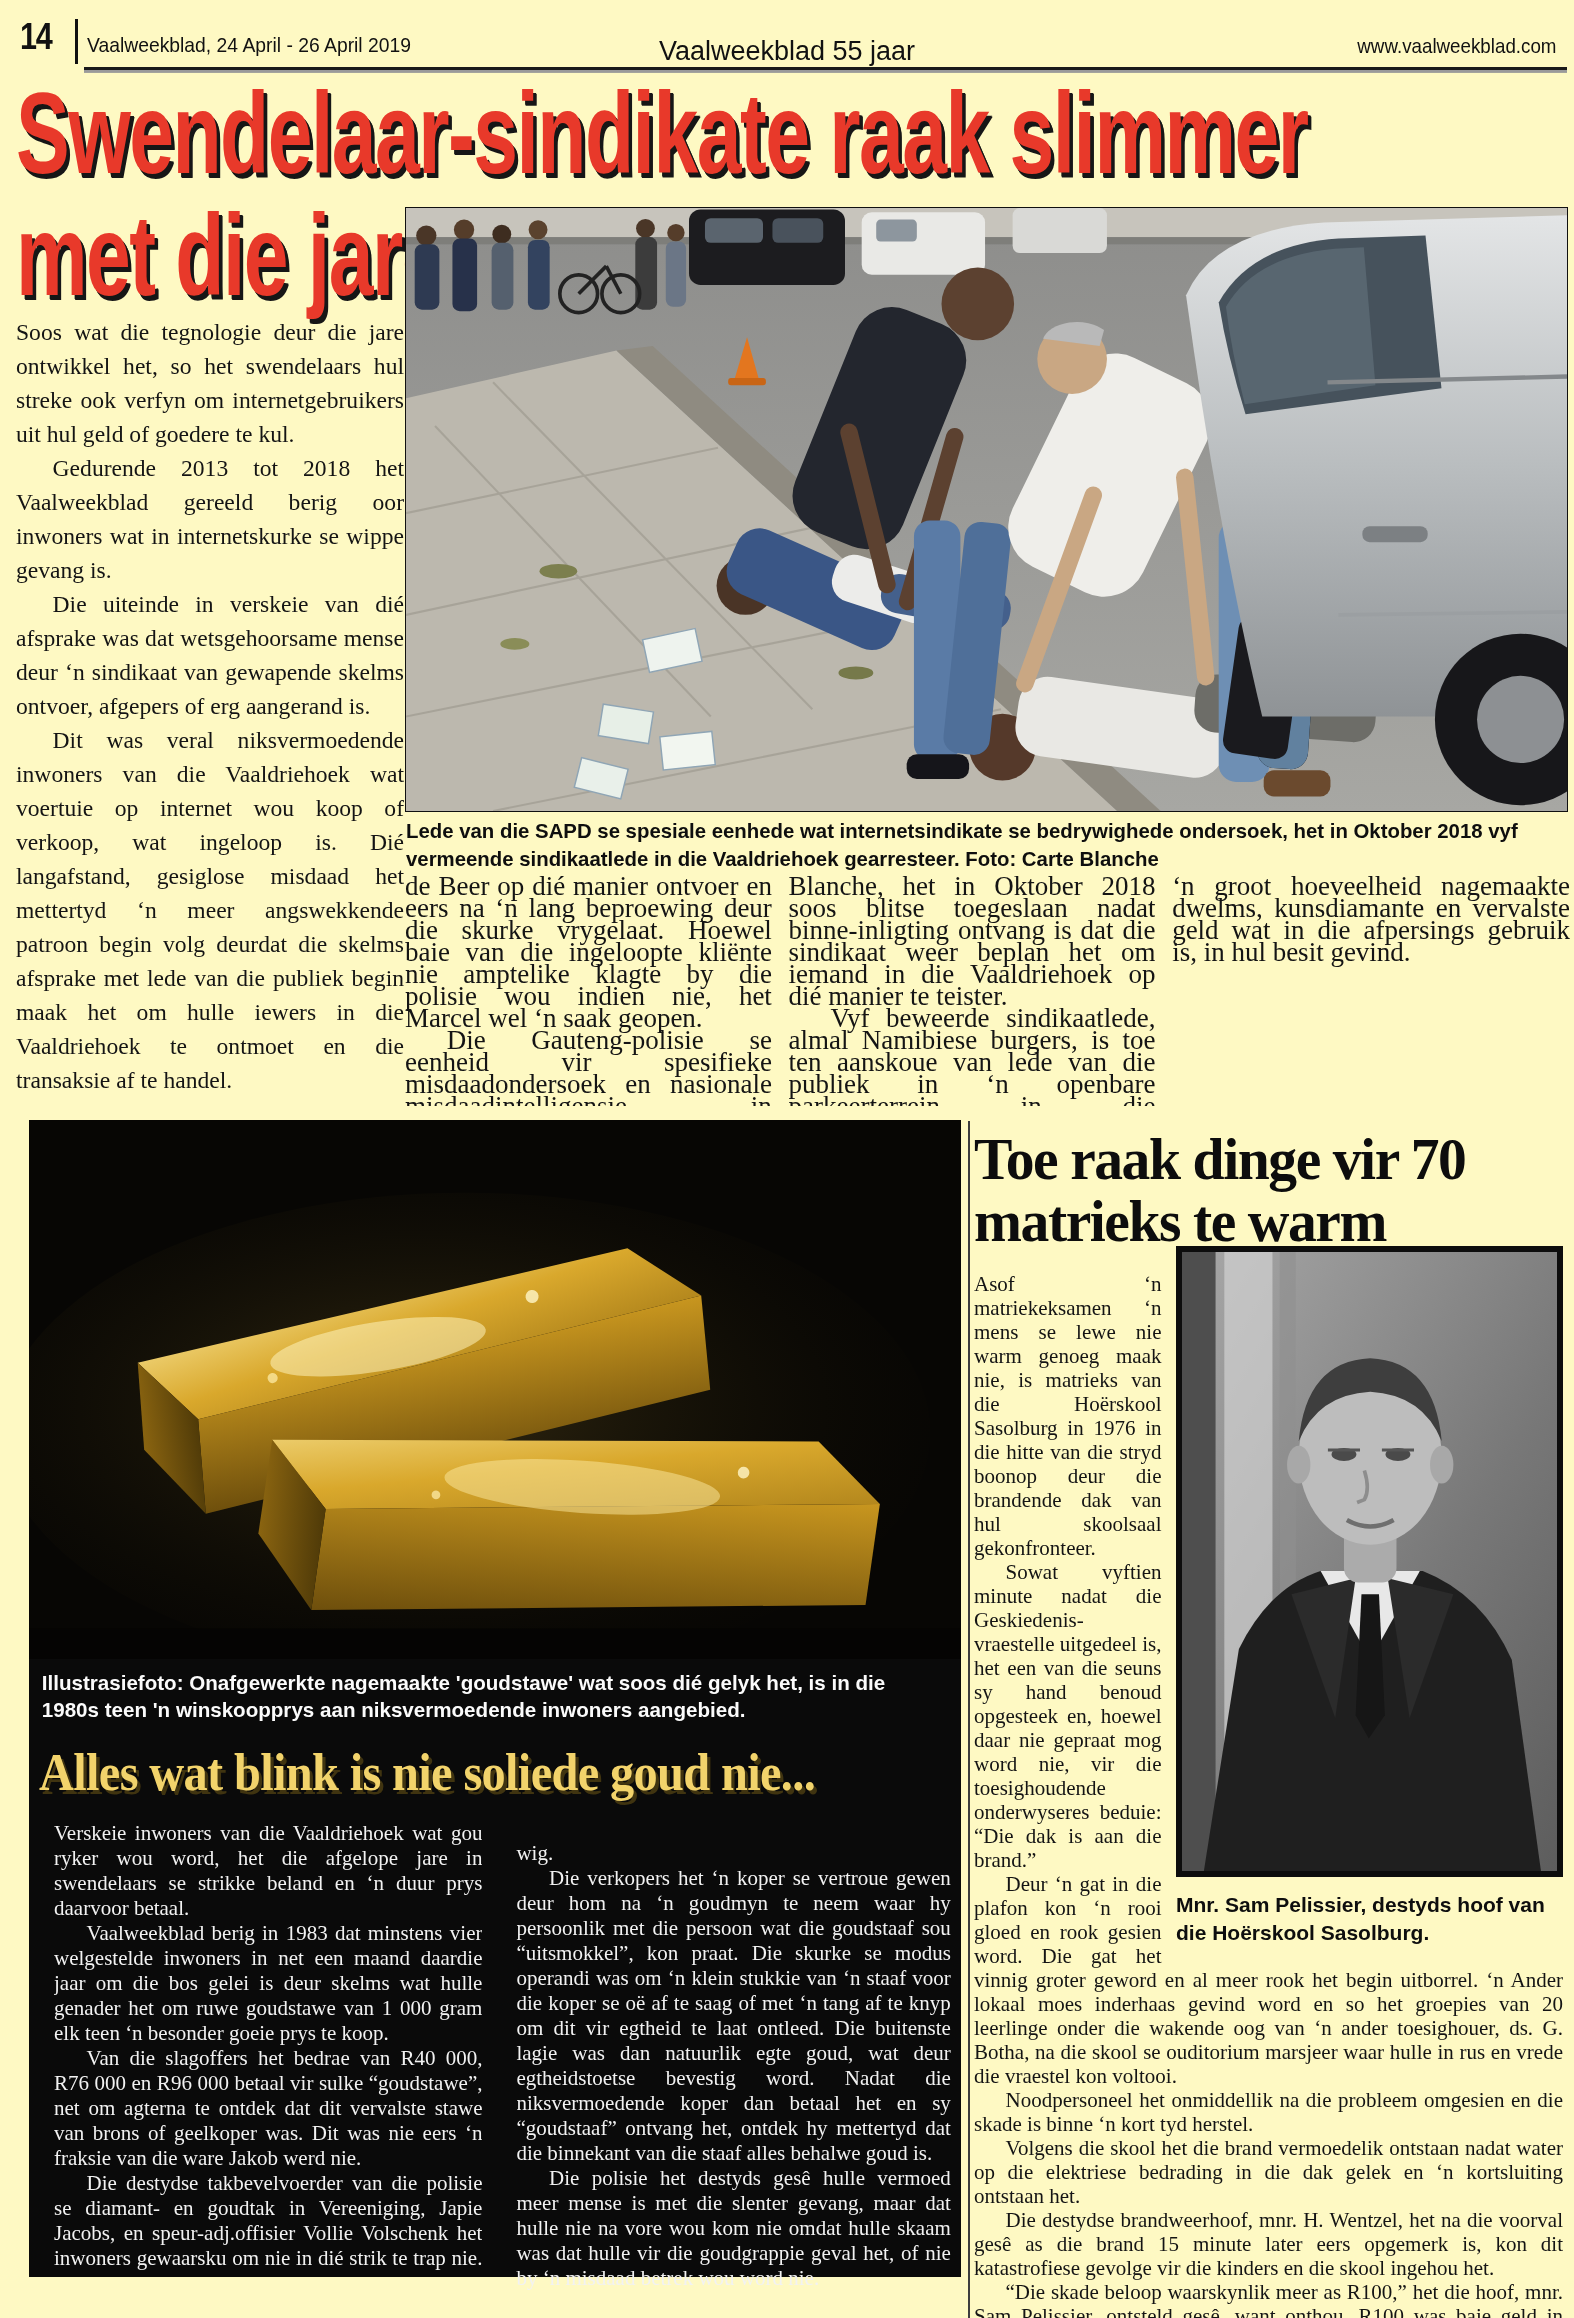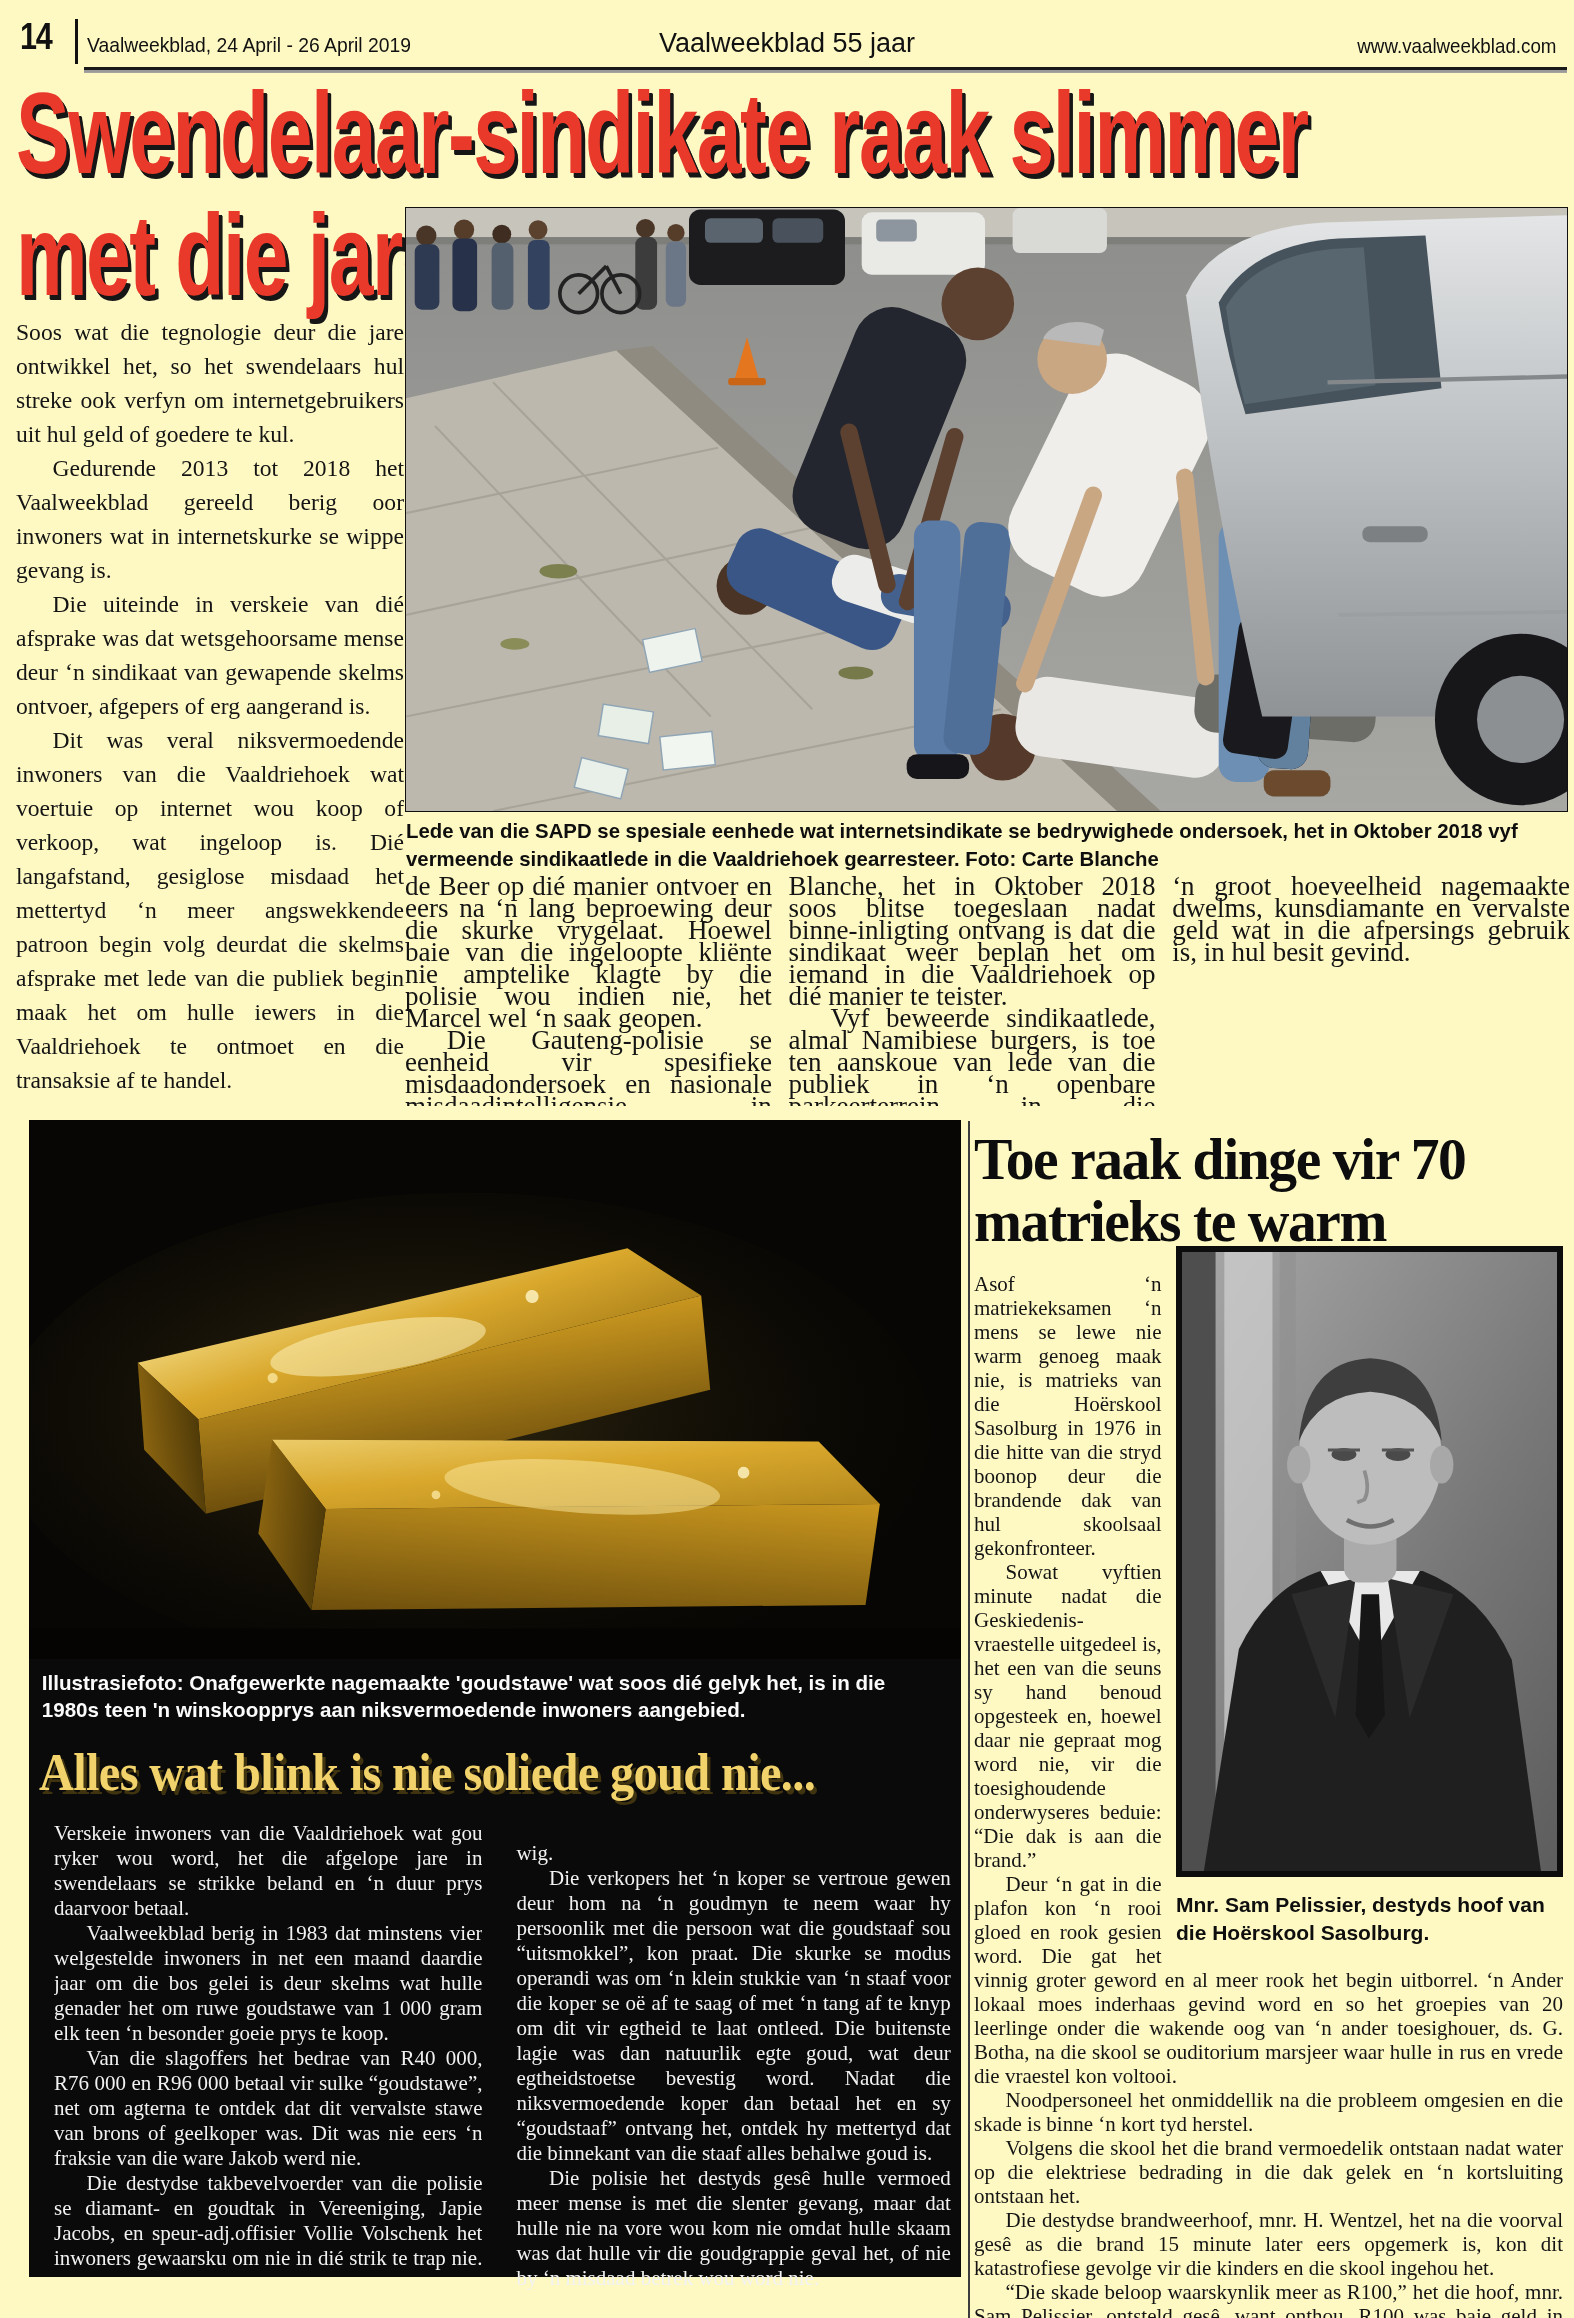--- a/index.html
+++ b/index.html
@@ -6,21 +6,21 @@
   #page{
     position:relative;width:1574px;height:2319px;background:#fef9c3;
     font-family:"Liberation Serif",serif;color:#141414;overflow:hidden;margin:0 auto;
   }
   
   .hdr-pagenum{position:absolute;left:20.4px;top:16px;font-family:"Liberation Sans",sans-serif;
     font-size:36px;font-weight:600;letter-spacing:-1.5px;color:#111;transform:scaleX(.85);transform-origin:left top;}
   .hdr-vbar{position:absolute;left:75px;top:19px;width:2.9px;height:45px;background:#111;}
   .hdr-edition{position:absolute;left:87px;top:33px;font-family:"Liberation Sans",sans-serif;
     font-size:21px;color:#111;transform:scaleX(.92);transform-origin:left top;}
-  .hdr-masthead{position:absolute;left:0;top:28px;width:1574px;text-align:center;
+  .hdr-masthead{position:absolute;left:0;top:36px;width:1574px;text-align:center;
     font-family:"Liberation Sans",sans-serif;font-size:27px;color:#111;}
   .hdr-site{position:absolute;right:18px;top:35px;font-family:"Liberation Sans",sans-serif;
     font-size:20.4px;color:#111;transform:scaleX(.92);transform-origin:right top;}
   .hdr-rule{position:absolute;left:84px;top:67px;width:1483px;height:2.9px;background:#1a1a1a;
     box-shadow:0 2.9px 0 #9a9a9a;}
   
   .mainhead{position:absolute;left:16px;top:73px;line-height:1.06;white-space:nowrap;}
   .mainhead .hl{display:block;}
   .mainhead .hl span{
     display:inline-block;transform:scaleX(.70);transform-origin:left top;

